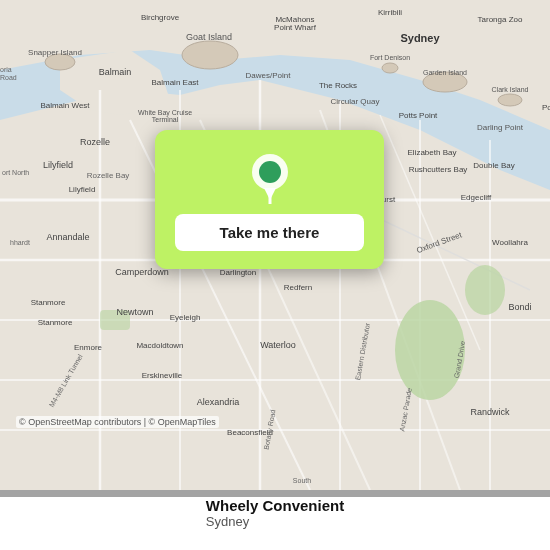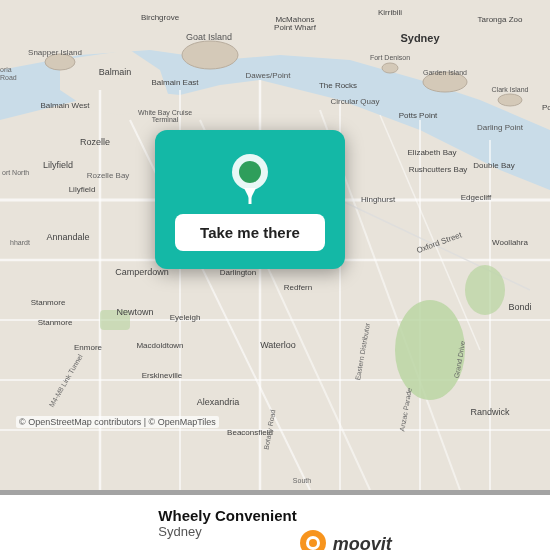--- a/index.html
+++ b/index.html
@@ -23,22 +23,22 @@
     #map-svg {
       width: 100%;
       height: 100%;
     }
 
     
     #popup-card {
       position: absolute;
       top: 130px;
       left: 155px;
-      width: 190px;
-      background: #14b8a6;
+      width: 229px;
+      background: #bef264;
       border-radius: 12px;
       display: flex;
       flex-direction: column;
       align-items: center;
       padding: 22px 20px 18px;
       box-shadow: 0 4px 18px rgba(0,0,0,0.35);
       z-index: 10;
     }
 
     #pin-icon {
@@ -60,23 +60,24 @@
       text-align: center;
     }
 
     
     #bottom-bar {
       width: 550px;
       height: 60px;
       background: white;
       display: flex;
       align-items: center;
-      justify-content: center;
+      justify-content: space-between;
       padding: 0 14px;
-      border-top: 5px solid #a3a3a3;
+      border-top: 7px solid #a3a3a3;
+      flex-direction: column;
     }
 
     #location-info {
       display: flex;
       flex-direction: column;
     }
 
     #location-name {
       font-size: 15px;
       font-weight: bold;

